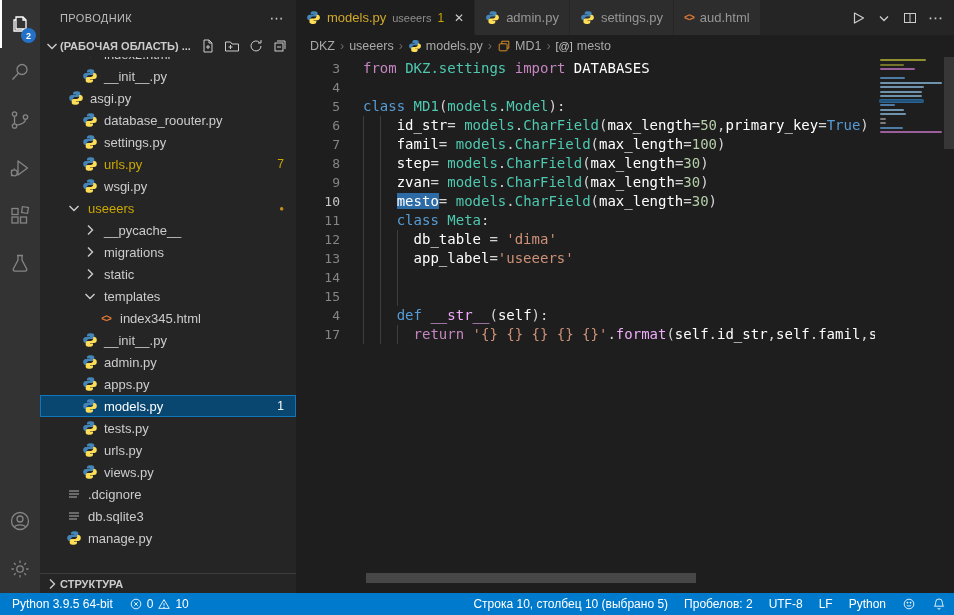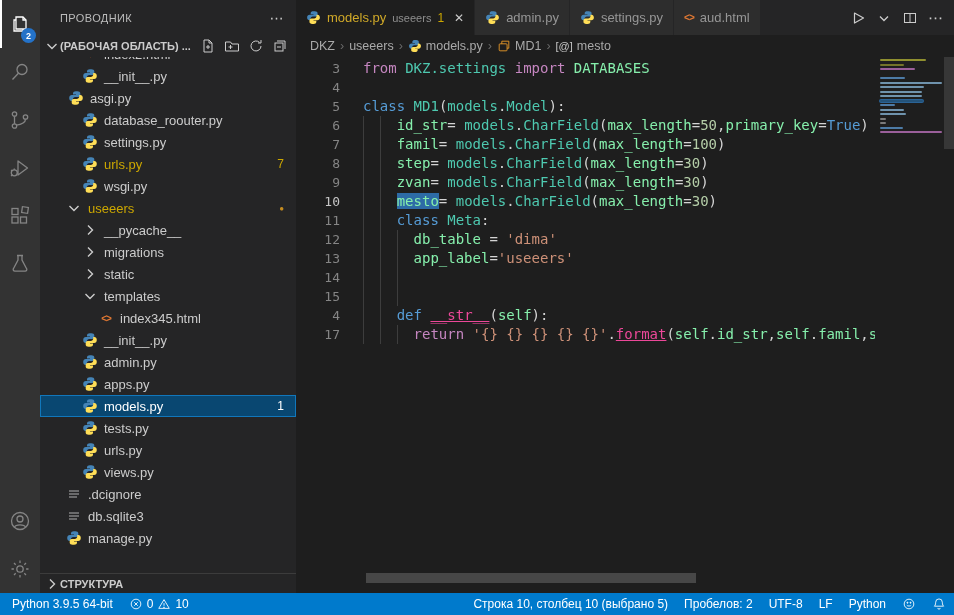--- a/index.html
+++ b/index.html
@@ -79,22 +79,22 @@
   .code-area { flex:1; position:relative; overflow:hidden; }
   .code { position:absolute; top:2px; left:0; right:79px; overflow:hidden; }
   .cline { height:19px; line-height:19px; white-space:pre;
            font-family:"DejaVu Sans Mono", monospace; font-size:14px; color:#d4d4d4; }
   .lnum { display:inline-block; width:44px; text-align:right; margin-right:23px;
           color:#858585; font-size:13px; }
   .lnum.cur { color:#c6c6c6; }
   .ig { display:inline-block; width:2ch; border-left:1px solid #3d3d3d; height:19px;
         vertical-align:top; }
   .tk-k { color:#569cd6; } .tk-k2 { color:#c586c0; } .tk-c { color:#4ec9b0; }
-  .tk-v { color:#86efac; } .tk-n { color:#b5cea8; } .tk-s { color:#ce9178; }
-  .tk-f { color:#ec4899;text-decoration:underline; } .tk-p { color:#d4d4d4; }
+  .tk-v { color:#ffffff; } .tk-n { color:#b5cea8; } .tk-s { color:#ce9178; }
+  .tk-f { color:#f0abfc; } .tk-p { color:#d4d4d4; }
   .tksel { background:#2d6ba6; }
 
   .minimap { position:absolute; top:2px; right:12px; width:62px; cursor:pointer; }
   .mmrow { height:2px; margin-bottom:2.5px; border-radius:1px; }
   .mmrow.hl { box-shadow:0 0 0 1px #2a6396; background:#24537a !important; }
   .vscroll { position:absolute; top:0; right:0; width:10px; height:92px;
              background:rgba(121,121,121,.28); cursor:pointer; }
   .hscroll { position:absolute; bottom:10px; left:70px; width:330px; height:10px;
              background:rgba(121,121,121,.45); cursor:pointer; }
 

